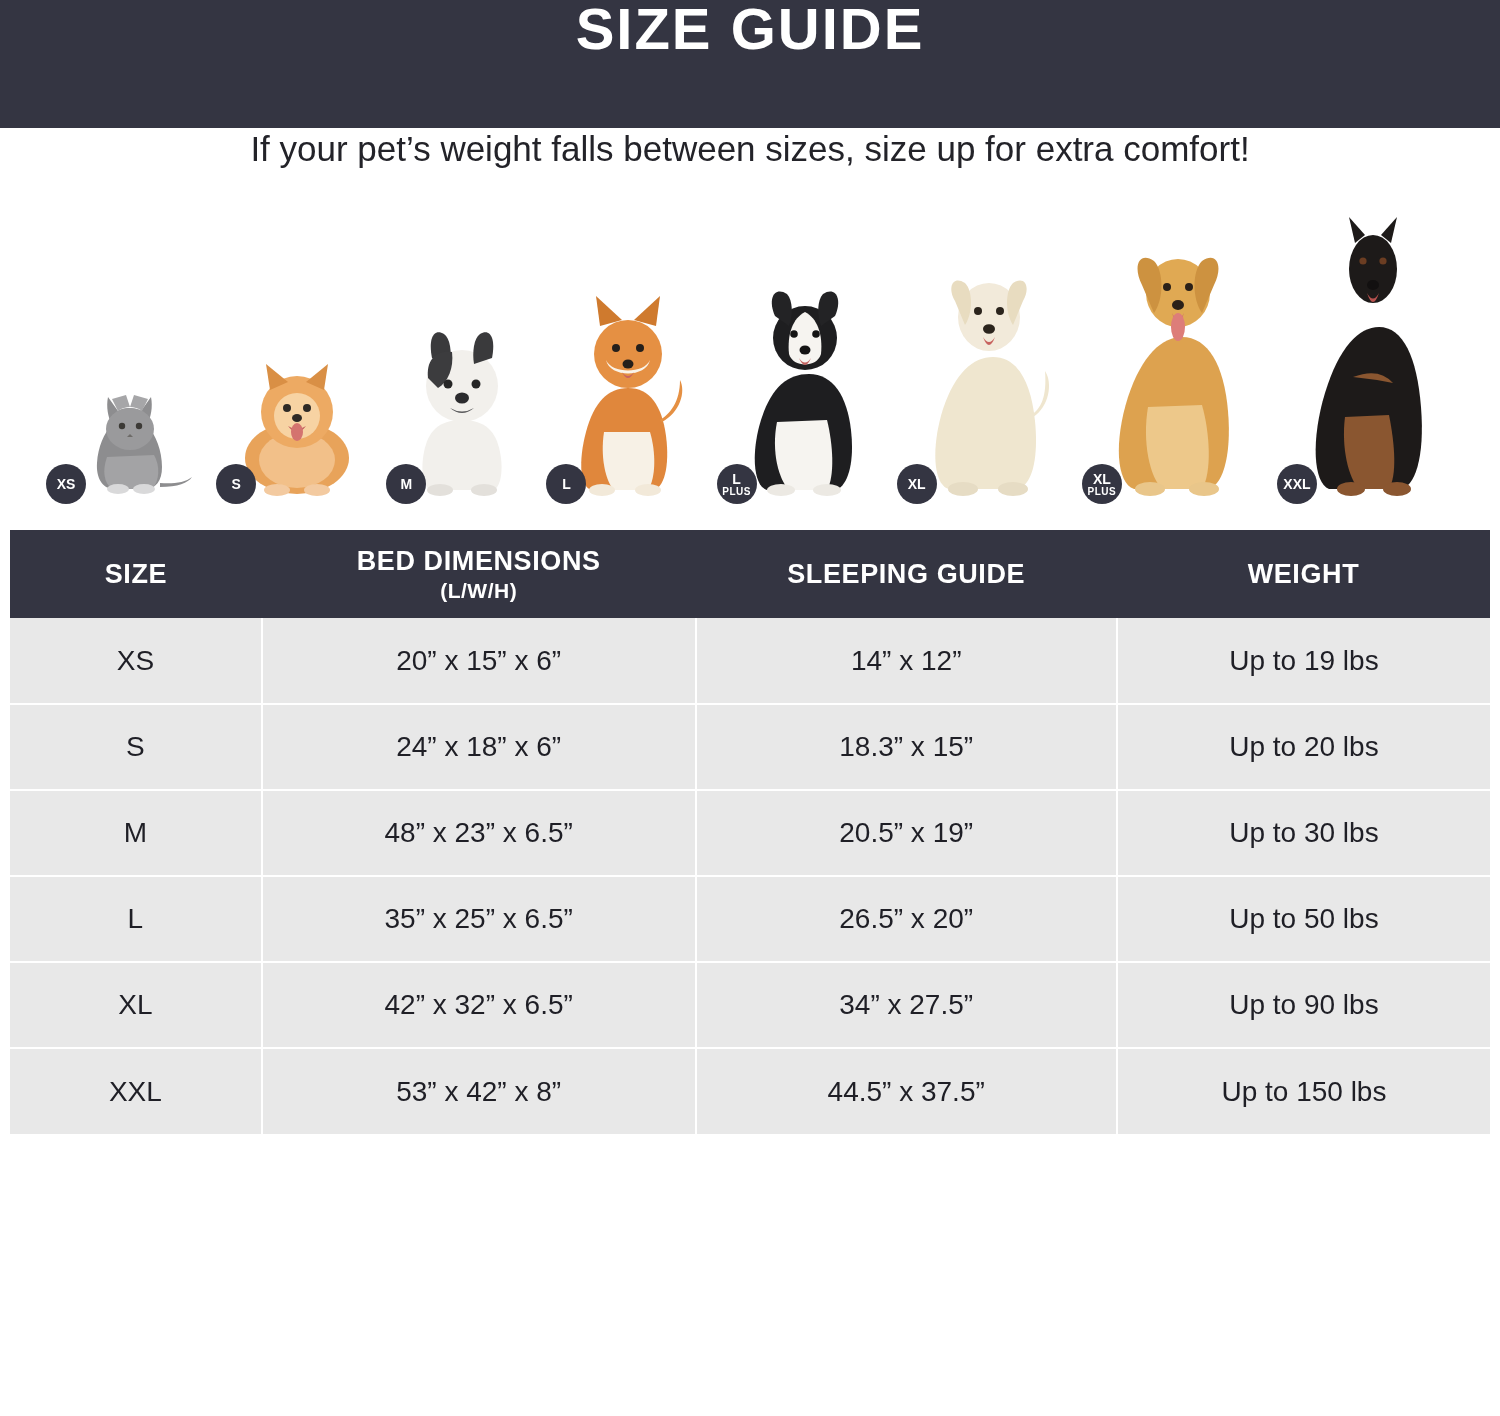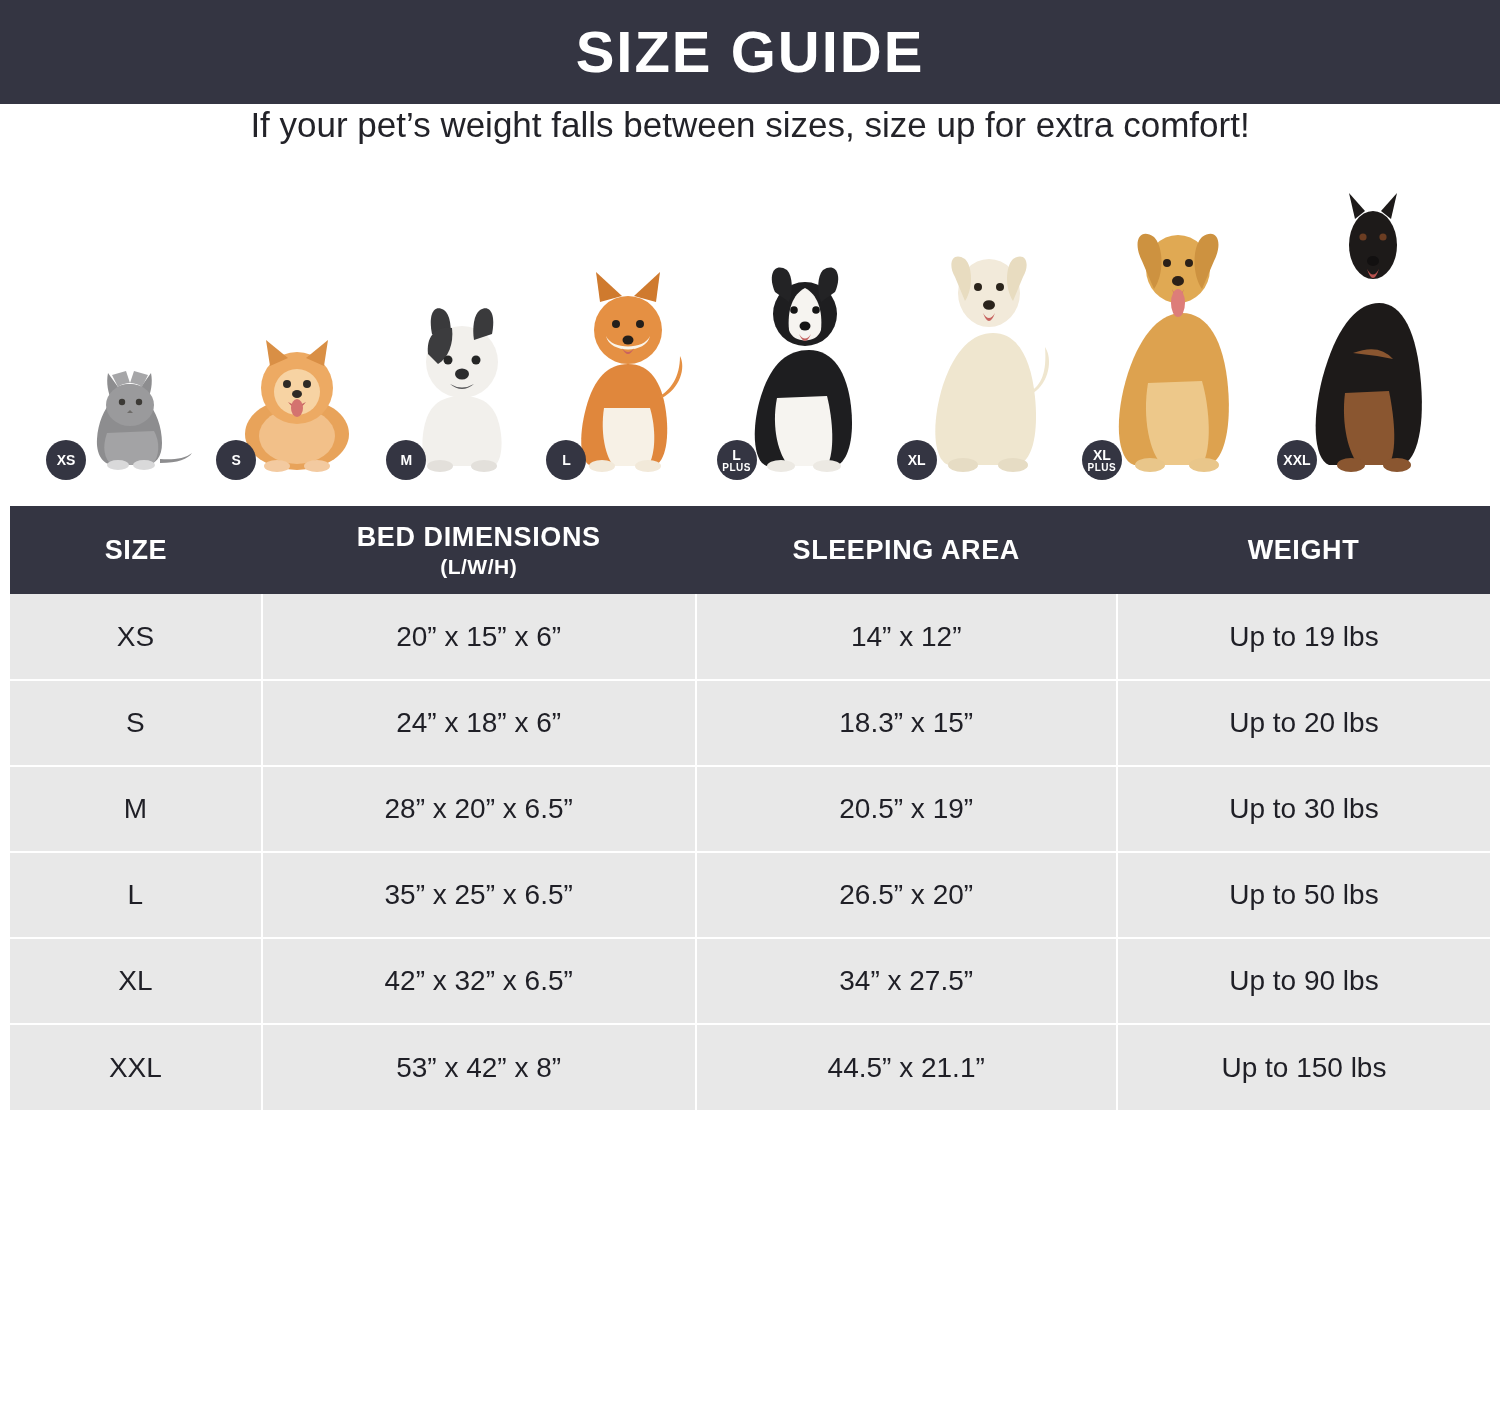--- a/index.html
+++ b/index.html
@@ -12,24 +12,24 @@
     width: 1500px;
     height: 1416px;
     font-family: "Liberation Sans", sans-serif;
     color: #2b2b33;
     overflow: hidden;
   }
 
   
   .header-banner {
     width: 100%;
-    height: 104px;
+    height: 128px;
     background: #343542;
     display: flex;
-    align-items: center;
+    align-items: flex-start;
     justify-content: center;
   }
   .header-title {
     color: #ffffff;
     font-size: 58px;
     font-weight: bold;
     letter-spacing: 2px;
     line-height: 1;
     margin: 0;
   }
@@ -358,21 +358,21 @@
     <thead>
       <tr>
         <th>
           <span>SIZE</span>
         </th>
         <th>
           <span>BED DIMENSIONS</span>
           <span class="th-sub">(L/W/H)</span>
         </th>
         <th>
-          <span>SLEEPING AREA</span>
+          <span>SLEEPING GUIDE</span>
         </th>
         <th>
           <span>WEIGHT</span>
         </th>
       </tr>
     </thead>
     <tbody>
       <tr>
         <td>XS</td>
         <td>20” x 15” x 6”</td>
@@ -380,37 +380,37 @@
         <td>Up to 19 lbs</td>
       </tr>
       <tr>
         <td>S</td>
         <td>24” x 18” x 6”</td>
         <td>18.3” x 15”</td>
         <td>Up to 20 lbs</td>
       </tr>
       <tr>
         <td>M</td>
-        <td>28” x 20” x 6.5”</td>
+        <td>48” x 23” x 6.5”</td>
         <td>20.5” x 19”</td>
         <td>Up to 30 lbs</td>
       </tr>
       <tr>
         <td>L</td>
         <td>35” x 25” x 6.5”</td>
         <td>26.5” x 20”</td>
         <td>Up to 50 lbs</td>
       </tr>
       <tr>
         <td>XL</td>
         <td>42” x 32” x 6.5”</td>
         <td>34” x 27.5”</td>
         <td>Up to 90 lbs</td>
       </tr>
       <tr>
         <td>XXL</td>
         <td>53” x 42” x 8”</td>
-        <td>44.5” x 21.1”</td>
+        <td>44.5” x 37.5”</td>
         <td>Up to 150 lbs</td>
       </tr>
     </tbody>
   </table>
 </div>
 
 </body></html>

